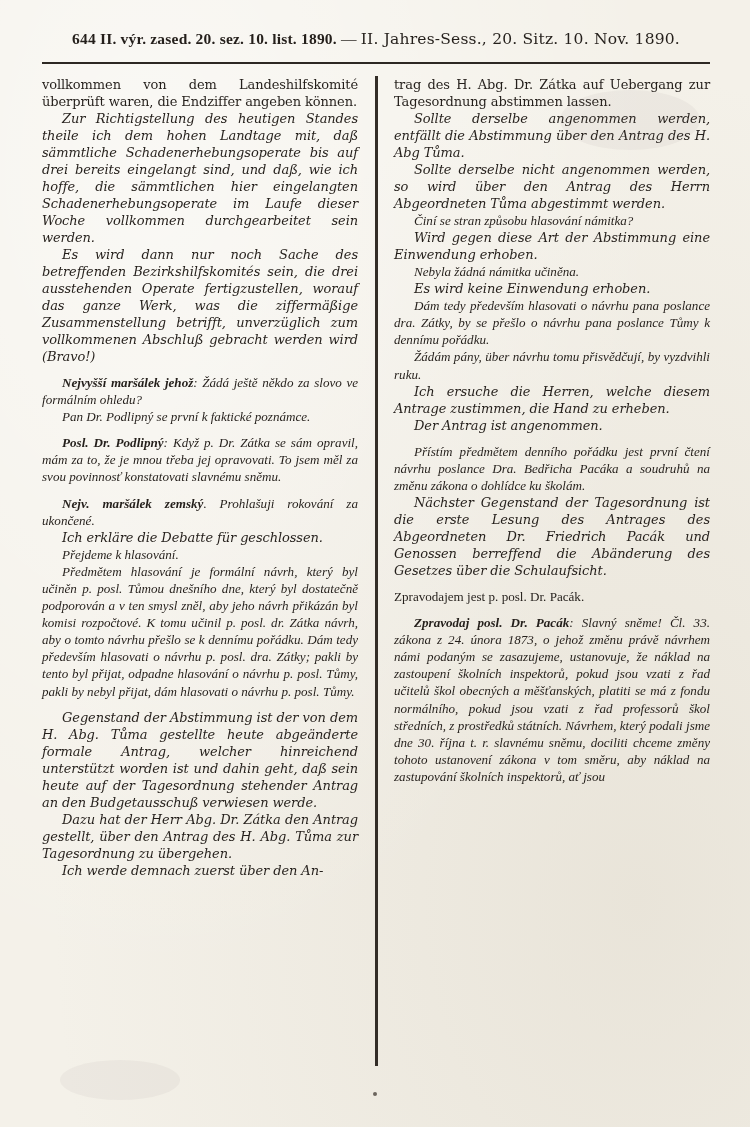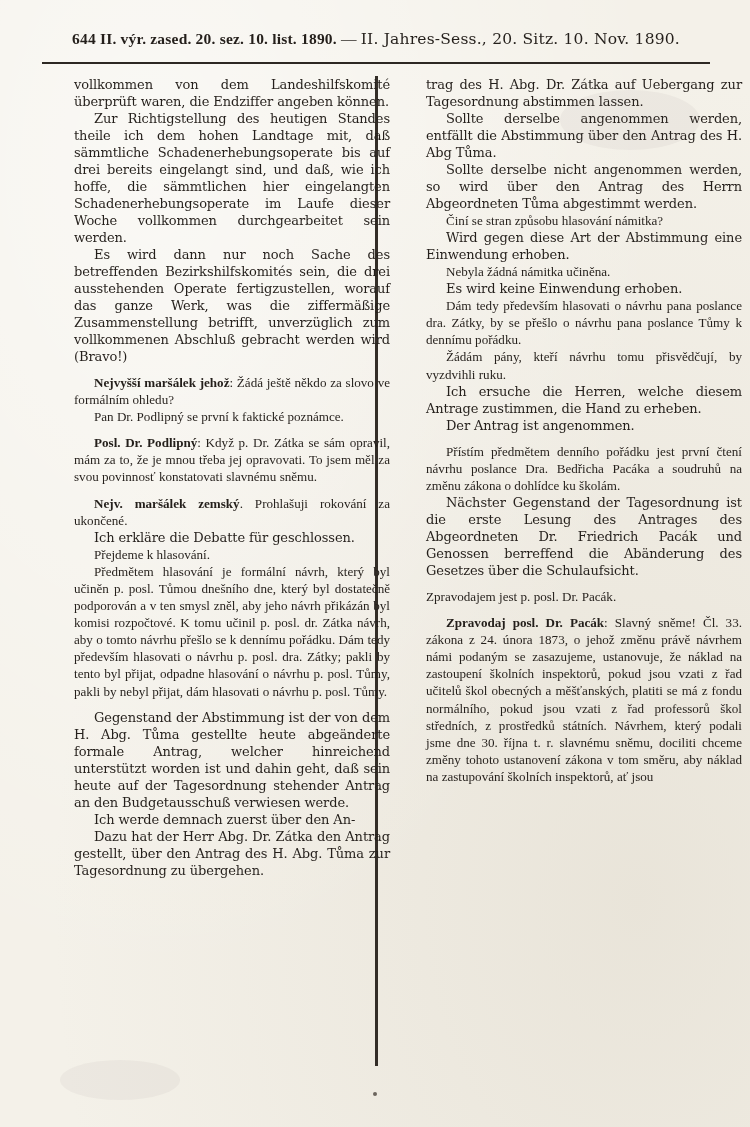--- a/index.html
+++ b/index.html
@@ -55,37 +55,36 @@
   .col {
     position: absolute;
     top: 0;
     width: 316px;
     height: 1000px;
     font-size: 13.1px;
     line-height: 17.1px;
     text-align: justify;
     text-justify: inter-word;
     hyphens: manual;
-    margin-left: 32px;
   }
   .col-left { left: 0; }
   .col-right { left: 352px; }
   .divider {
     position: absolute;
     left: 333px;
     top: 0px;
     width: 3px;
     height: 990px;
     background: #332d27;
   }
   p {
     margin: 0;
     padding: 0;
   }
-  p.ind { text-indent: 20px; }
+  p.ind { text-indent: 20px; font-style: italic; }
   p.noind { text-indent: 0; }
   p.gap { margin-top: 9px; }
   .frk {
     font-family: "DejaVu Serif", serif;
     font-size: 13.0px;
     line-height: 17.0px;
     letter-spacing: -0.1px;
   }
   .cz {
     font-family: "Liberation Serif", serif;
@@ -128,33 +127,33 @@
         <p class="frk ind ">Zur Richtigstellung des heutigen Standes theile ich dem hohen Landtage mit, daß sämmtliche Schadenerhebungsoperate bis auf drei bereits eingelangt sind, und daß, wie ich hoffe, die sämmtlichen hier eingelangten Schadenerhebungsoperate im Laufe dieser Woche vollkommen durchgearbeitet sein werden.</p>
         <p class="frk ind ">Es wird dann nur noch Sache des betreffenden Bezirkshilfskomités sein, die drei ausstehenden Operate fertigzustellen, worauf das ganze Werk, was die ziffermäßige Zusammenstellung betrifft, unverzüglich zum vollkommenen Abschluß gebracht werden wird (Bravo!)</p>
         <p class="cz ind gap"><b class="sp">Nejvyšší maršálek jehož</b><span>: Žádá ještě někdo za slovo ve formálním ohledu?</span></p>
         <p class="cz ind ">Pan Dr. Podlipný se první k faktické poznámce.</p>
         <p class="cz ind gap"><b class="sp">Posl. Dr. Podlipný</b><span>: Když p. Dr. Zátka se sám opravil, mám za to, že je mnou třeba jej opravovati. To jsem měl za svou povinnosť konstatovati slavnému sněmu.</span></p>
         <p class="cz ind gap"><b class="sp">Nejv. maršálek zemský</b><span>. Prohlašuji rokování za ukončené.</span></p>
         <p class="frk ind ">Ich erkläre die Debatte für geschlossen.</p>
         <p class="cz ind ">Přejdeme k hlasování.</p>
         <p class="cz ind ">Předmětem hlasování je formální návrh, který byl učiněn p. posl. Tůmou dnešního dne, který byl dostatečně podporován a v ten smysl zněl, aby jeho návrh přikázán byl komisi rozpočtové. K tomu učinil p. posl. dr. Zátka návrh, aby o tomto návrhu přešlo se k dennímu pořádku. Dám tedy především hlasovati o návrhu p. posl. dra. Zátky; pakli by tento byl přijat, odpadne hlasování o návrhu p. posl. Tůmy, pakli by nebyl přijat, dám hlasovati o návrhu p. posl. Tůmy.</p>
         <p class="frk ind gap">Gegenstand der Abstimmung ist der von dem H. Abg. Tůma gestellte heute abgeänderte formale Antrag, welcher hinreichend unterstützt worden ist und dahin geht, daß sein heute auf der Tagesordnung stehender Antrag an den Budgetausschuß verwiesen werde.</p>
+        <p class="frk ind ">Dazu hat der Herr Abg. Dr. Zátka den Antrag gestellt, über den Antrag des H. Abg. Tůma zur Tagesordnung zu übergehen.</p>
         <p class="frk ind ">Ich werde demnach zuerst über den An-</p>
-        <p class="frk ind ">Dazu hat der Herr Abg. Dr. Zátka den Antrag gestellt, über den Antrag des H. Abg. Tůma zur Tagesordnung zu übergehen.</p>
       </div>
     <div class="col col-right" id="colRight">
         <p class="frk noind ">trag des H. Abg. Dr. Zátka auf Uebergang zur Tagesordnung abstimmen lassen.</p>
         <p class="frk ind ">Sollte derselbe angenommen werden, entfällt die Abstimmung über den Antrag des H. Abg Tůma.</p>
         <p class="frk ind ">Sollte derselbe nicht angenommen werden, so wird über den Antrag des Herrn Abgeordneten Tůma abgestimmt werden.</p>
         <p class="cz ind ">Činí se stran způsobu hlasování námitka?</p>
         <p class="frk ind ">Wird gegen diese Art der Abstimmung eine Einwendung erhoben.</p>
         <p class="cz ind ">Nebyla žádná námitka učiněna.</p>
         <p class="frk ind ">Es wird keine Einwendung erhoben.</p>
         <p class="cz ind ">Dám tedy především hlasovati o návrhu pana poslance dra. Zátky, by se přešlo o návrhu pana poslance Tůmy k dennímu pořádku.</p>
-        <p class="cz ind ">Žádám pány, kteří návrhu tomu přisvědčují, by vyzdvihli ruku.</p>
+        <p class="cz ind ">Žádám pány, über návrhu tomu přisvědčují, by vyzdvihli ruku.</p>
         <p class="frk ind ">Ich ersuche die Herren, welche diesem Antrage zustimmen, die Hand zu erheben.</p>
         <p class="frk ind ">Der Antrag ist angenommen.</p>
         <p class="cz ind gap">Přístím předmětem denního pořádku jest první čtení návrhu poslance Dra. Bedřicha Pacáka a soudruhů na změnu zákona o dohlídce ku školám.</p>
         <p class="frk ind ">Nächster Gegenstand der Tagesordnung ist die erste Lesung des Antrages des Abgeordneten Dr. Friedrich Pacák und Genossen berreffend die Abänderung des Gesetzes über die Schulaufsicht.</p>
         <p class="cz noind gap">Zpravodajem jest p. posl. Dr. Pacák.</p>
         <p class="cz ind gap"><b class="sp">Zpravodaj posl. Dr. Pacák</b><span>: Slavný sněme! Čl. 33. zákona z 24. února 1873, o jehož změnu právě návrhem námi podaným se zasazujeme, ustanovuje, že náklad na zastoupení školních inspektorů, pokud jsou vzati z řad učitelů škol obecných a měšťanských, platiti se má z fondu normálního, pokud jsou vzati z řad professorů škol středních, z prostředků státních. Návrhem, který podali jsme dne 30. října t. r. slavnému sněmu, dociliti chceme změny tohoto ustanovení zákona v tom směru, aby náklad na zastupování školních inspektorů, ať jsou</span></p>
       </div>
   </div>
 
   <div class="center-dot"></div>

